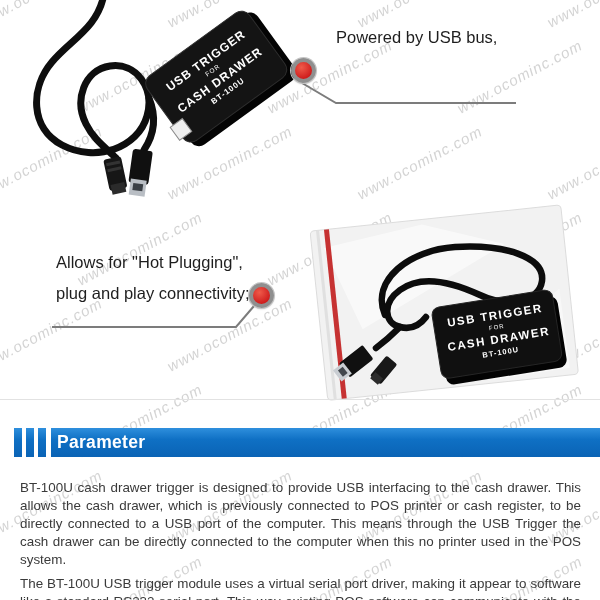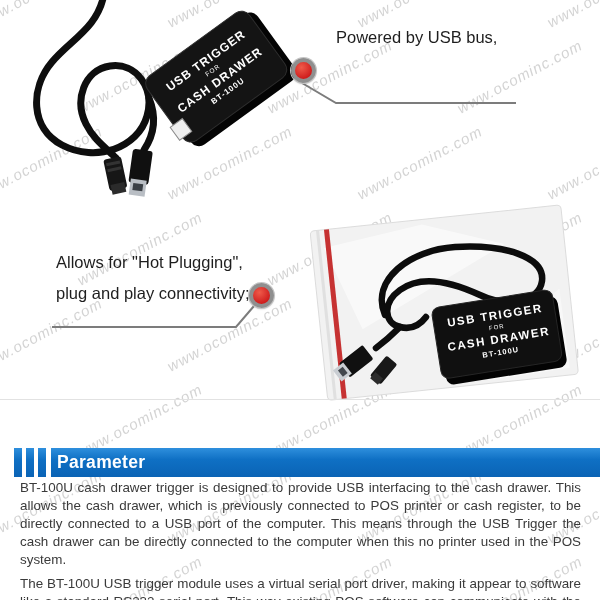--- a/index.html
+++ b/index.html
@@ -18,21 +18,21 @@
     position:absolute;width:17px;height:17px;border-radius:50%;
     background:radial-gradient(circle at 38% 32%, #ef5a4a, #cf1d1d 72%);
     border:4px solid #8f8f8f;
     box-shadow:0 0 0 1px #c4c4c4, 0 1px 2px rgba(0,0,0,.25);
   }
   .calloutText{
     position:absolute;font-size:16.5px;line-height:31px;color:#1e1e1e;white-space:nowrap;
   }
   
   .divider{position:absolute;left:0;right:0;top:399px;height:1px;background:#e2e2e2;}
-  .hdrWrap{position:absolute;left:0;right:0;top:428px;height:20px;margin-top:20px;}
+  .hdrWrap{position:absolute;left:0;right:0;top:428px;height:20px;}
   .stripe{position:absolute;top:0;width:8px;height:29px;
     background:linear-gradient(180deg,#2e8fdd 0%,#0f70c4 40%,#0a63b5 100%);}
   .hdrBar{position:absolute;left:51px;right:0;top:0;height:29px;
     background:linear-gradient(180deg,#2e8fdd 0%,#0f70c4 40%,#0a63b5 100%);}
   .hdrTitle{position:absolute;left:6px;top:0;line-height:29px;font-size:17.5px;
     font-weight:bold;color:#ffffff;letter-spacing:.3px;}
   
   .bodyText{position:absolute;left:14px;right:13px;top:473px;color:#3a3a3a;
     font-size:13.4px;line-height:18px;text-align:justify;}
   .bodyText p{margin:6px;}

